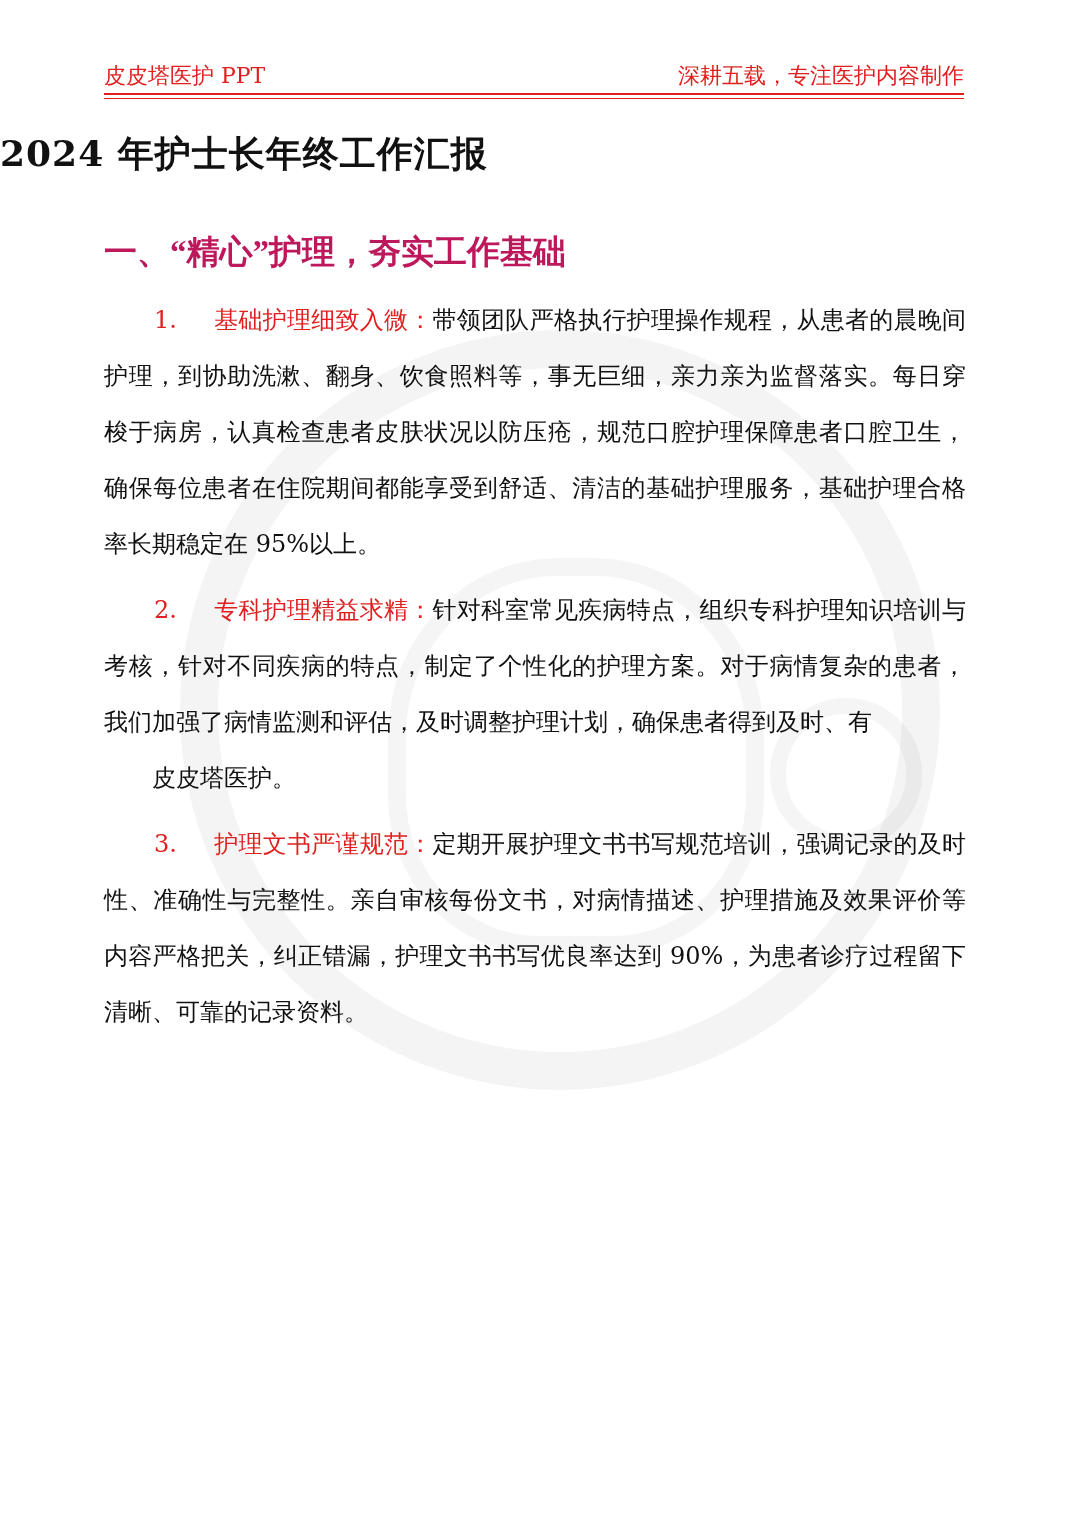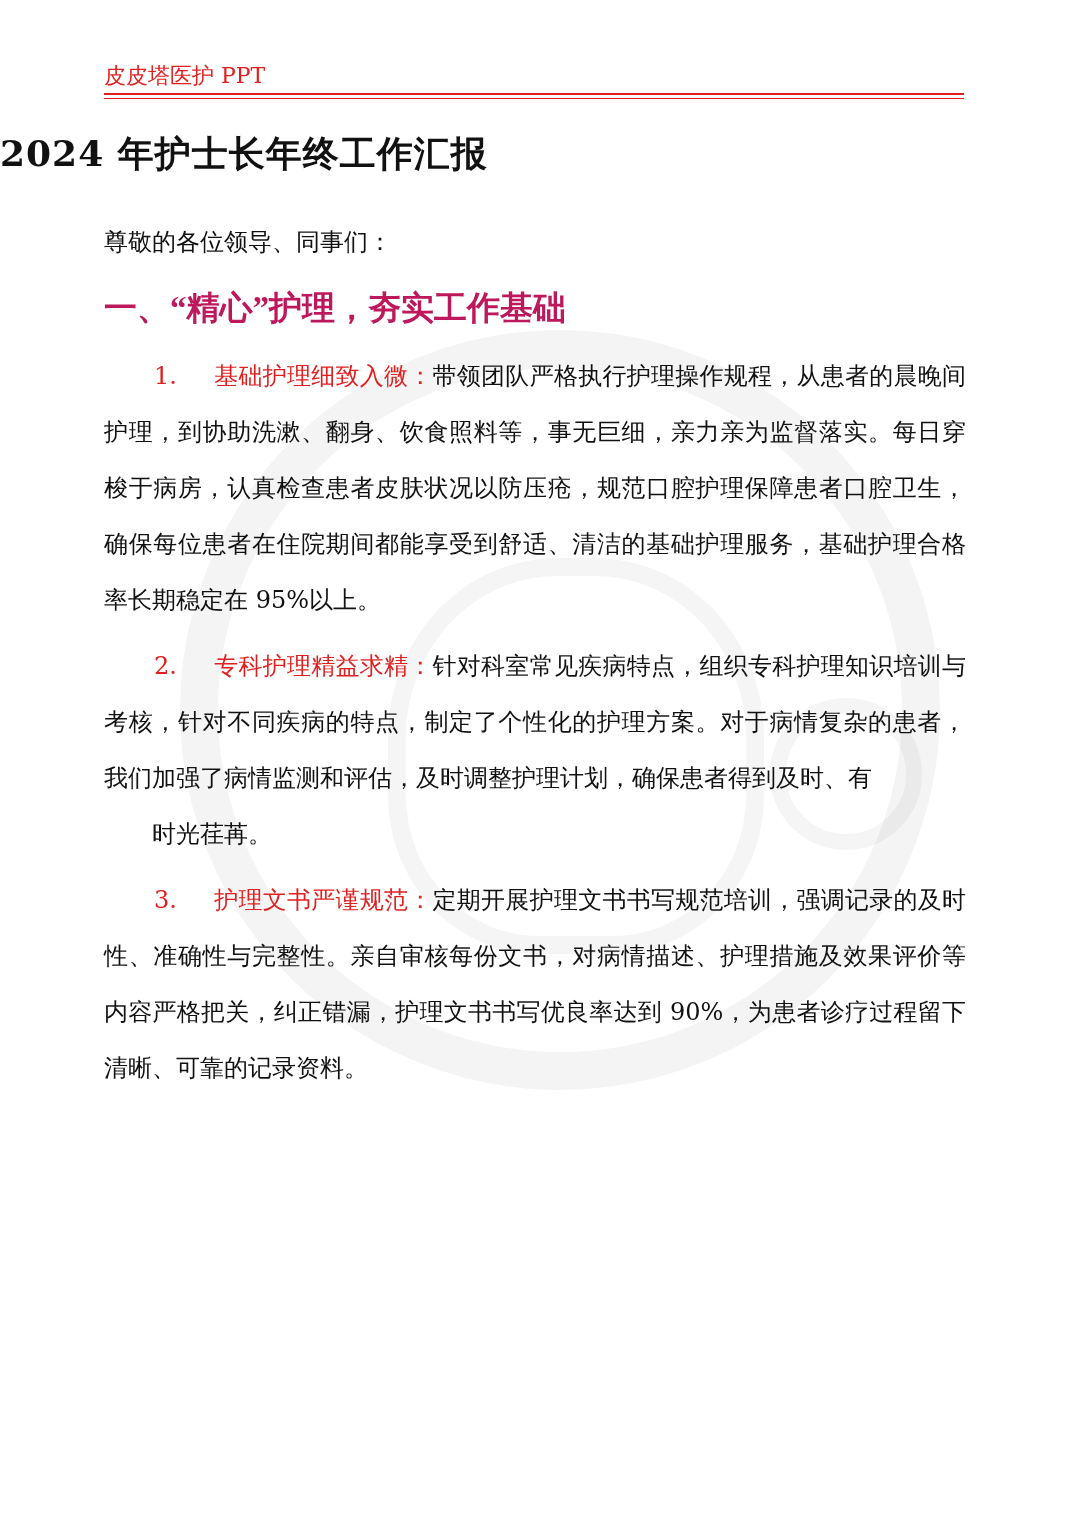--- a/index.html
+++ b/index.html
@@ -61,37 +61,37 @@
 </head>
 <body>
 
 <div class="watermark">
   <div class="face"></div>
   <div class="steth"></div>
 </div>
 
 <div class="header">
   <span>皮皮塔医护 PPT</span>
+  <span>深耕五载，专注医护内容制作</span>
 </div>
 <div class="header-rule"></div>
 <div class="header-rule2"></div>
 
 <div class="title">2024 年护士长年终工作汇报</div>
 
 <div class="content">
-  <p class="p">尊敬的各位领导、同事们：</p>
 
   <div class="section-heading">一、“精心”护理，夯实工作基础</div>
 
 
   <p class="item">
     <span class="num">1.</span><span class="lbl">基础护理细致入微：</span><span>带领团队严格执行护理操作规程，从患者的晨晚间护理，到协助洗漱、翻身、饮食照料等，事无巨细，亲力亲为监督落实。每日穿梭于病房，认真检查患者皮肤状况以防压疮，规范口腔护理保障患者口腔卫生，确保每位患者在住院期间都能享受到舒适、清洁的基础护理服务，基础护理合格率长期稳定在 95%以上。</span>
   </p>
 
   <p class="item">
     <span class="num">2.</span><span class="lbl">专科护理精益求精：</span><span>针对科室常见疾病特点，组织专科护理知识培训与考核，针对不同疾病的特点，制定了个性化的护理方案。对于病情复杂的患者，我们加强了病情监测和评估，及时调整护理计划，确保患者得到及时、有</span>
   </p>
-  <p class="p hang">时光荏苒。</p>
+  <p class="p hang">皮皮塔医护。</p>
 
   <p class="item">
     <span class="num">3.</span><span class="lbl">护理文书严谨规范：</span><span>定期开展护理文书书写规范培训，强调记录的及时性、准确性与完整性。亲自审核每份文书，对病情描述、护理措施及效果评价等内容严格把关，纠正错漏，护理文书书写优良率达到 90%，为患者诊疗过程留下清晰、可靠的记录资料。</span>
   </p>
 </div>
 
 </body></html>

